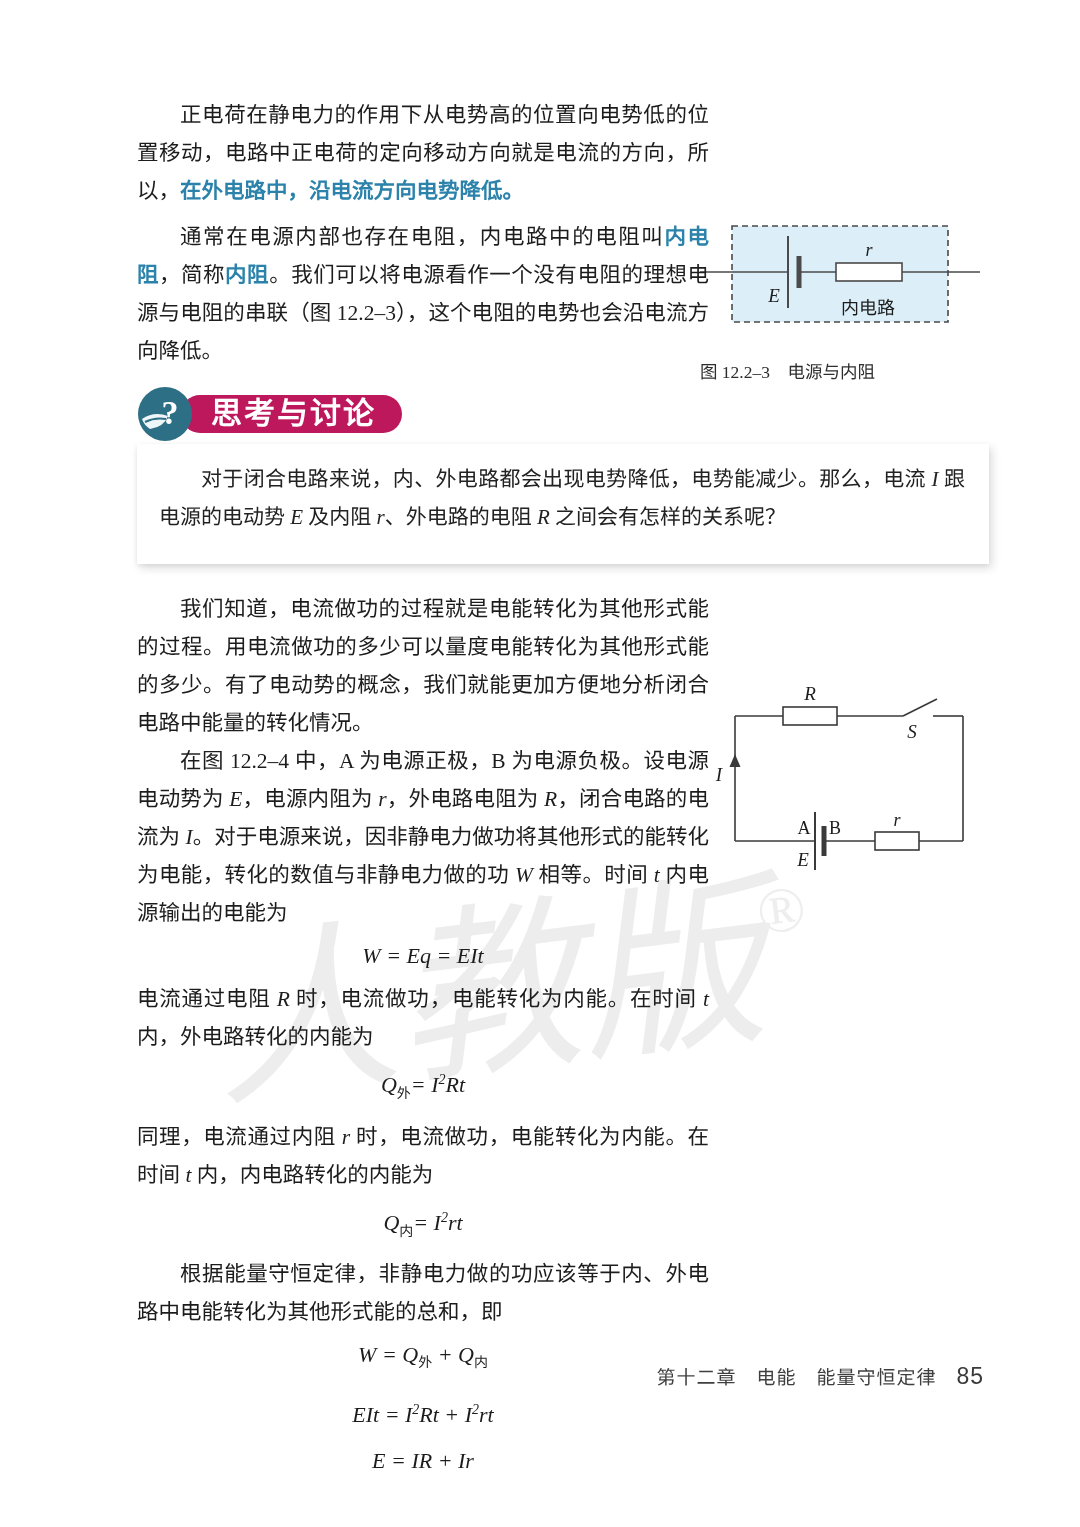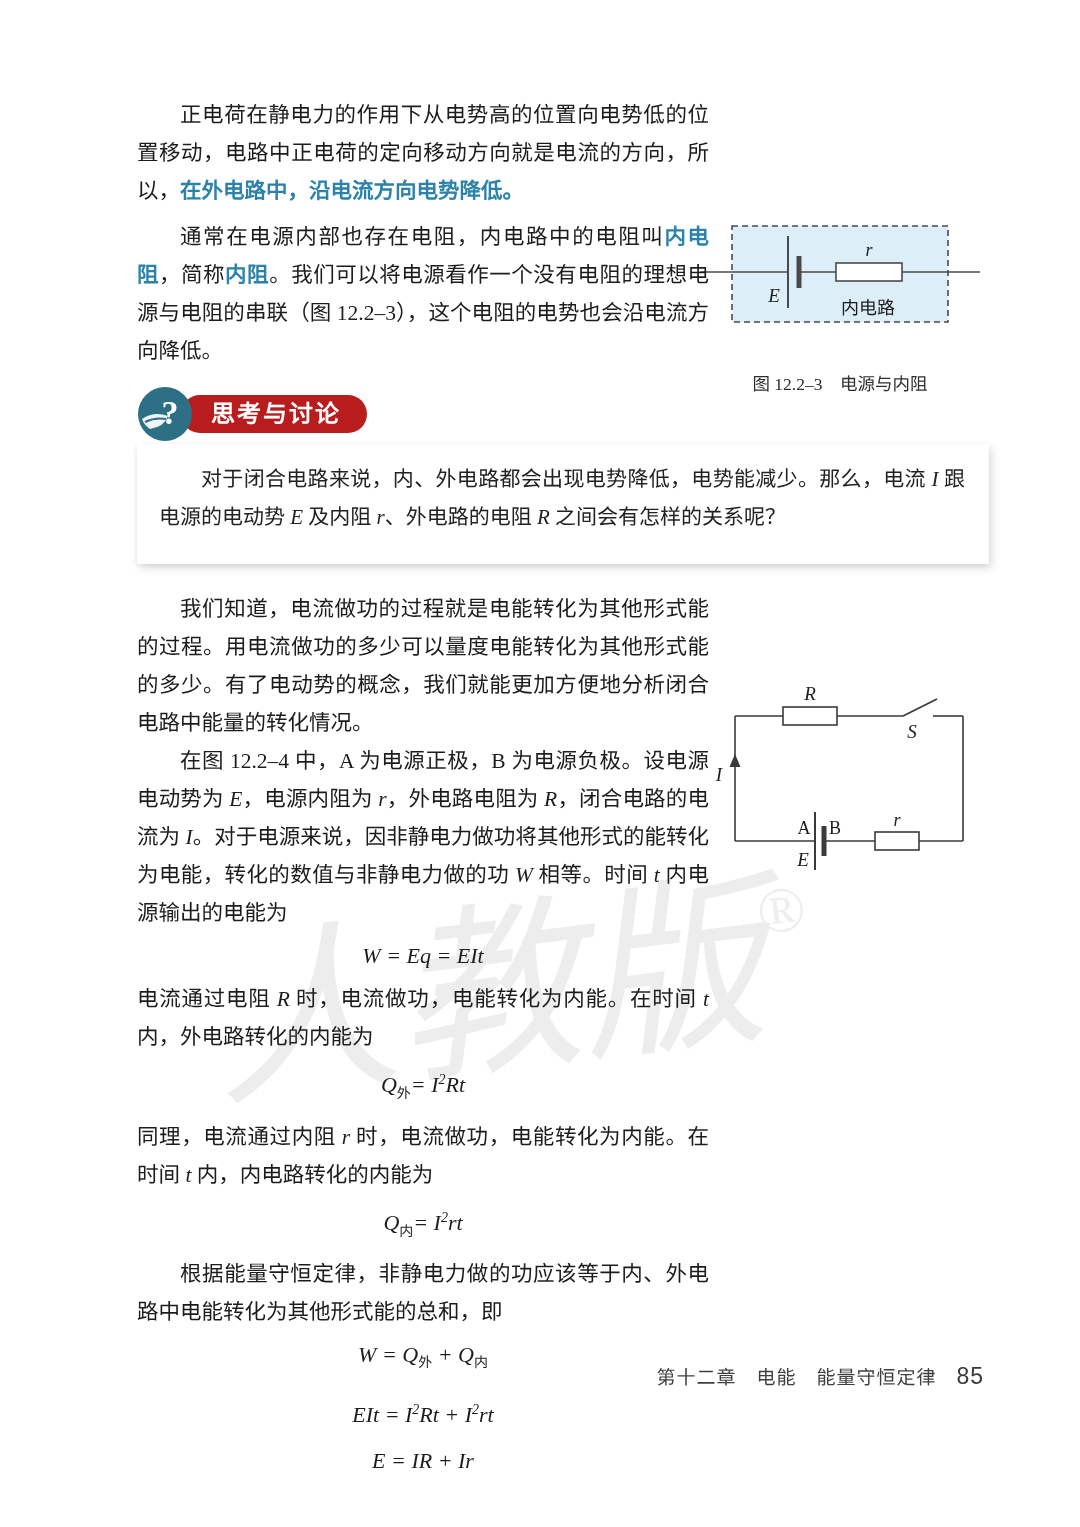--- a/index.html
+++ b/index.html
@@ -23,40 +23,40 @@
     font-family:"Liberation Sans",sans-serif;
     font-weight:bold;
     color:#2b82aa;
   }
   .var{font-style:italic;font-family:"Liberation Serif",serif;}
   
   .figure{position:absolute;z-index:2;text-align:center;}
   .fig1{left:700px;top:220px;width:280px;}
   .fig2{left:705px;top:686px;width:270px;}
   .fig-caption{
-    margin-top:28px;
+    margin-top:16px;
     font-size:17.5px;color:#2e2e2e;
-    text-align:center;
+    text-align:left;
   }
   
   .think-badge{
     display:flex;align-items:center;
     margin-top:16px;
     height:56px;
     position:relative;
   }
   .badge-icon{width:56px;height:56px;position:relative;z-index:2;}
   .badge-pill{
     position:relative;z-index:1;
     margin-left:-12px;
-    background:#b91c1c;
+    background:#be185d;
     color:#ffffff;
     font-family:"Liberation Sans",sans-serif;
     font-weight:bold;
-    font-size:24px;
+    font-size:31px;
     line-height:38px;
     padding:0 26px 0 30px;
     border-radius:19px;
     letter-spacing:2px;
   }
   .think-box{
     width:806px;
     margin-top:2px;
     background:#ffffff;
     box-shadow:3px 4px 9px rgba(0,0,0,0.14), -1px 2px 4px rgba(0,0,0,0.05);

